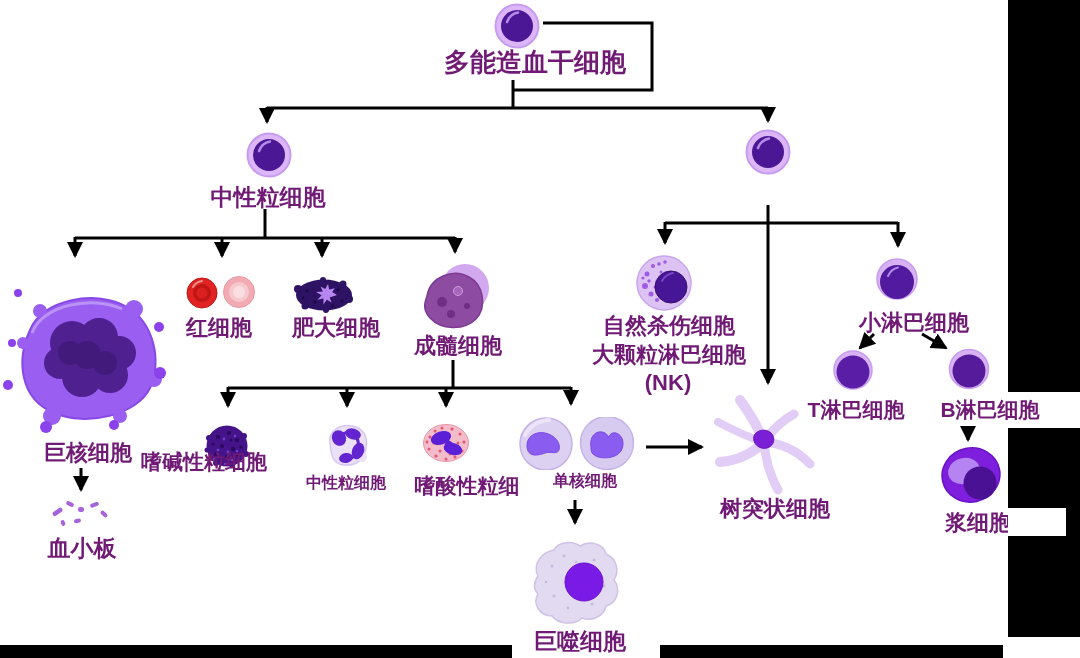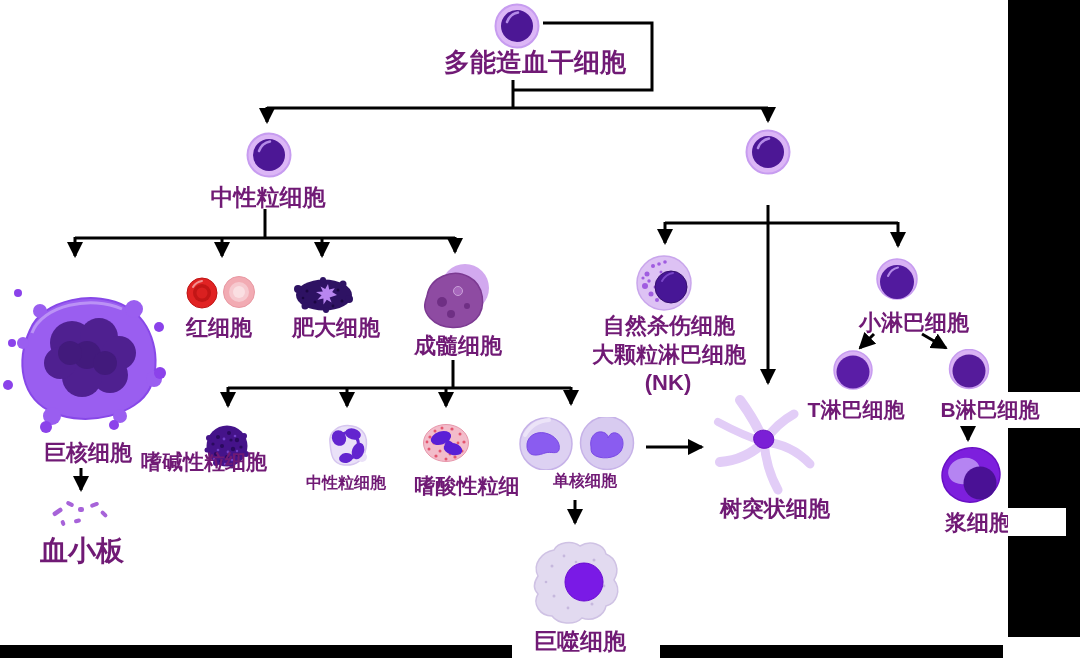--- a/index.html
+++ b/index.html
@@ -359,21 +359,21 @@
       </g>
     </svg>
   </div>
 
   <div class="lbl" style="left:535px;top:48px;font-size:26px">多能造血干细胞</div>
   <div class="lbl" style="left:268px;top:184px;font-size:23px">中性粒细胞</div>
   <div class="lbl" style="left:219px;top:315px">红细胞</div>
   <div class="lbl" style="left:336px;top:315px">肥大细胞</div>
   <div class="lbl" style="left:458px;top:333px">成髓细胞</div>
   <div class="lbl" style="left:88px;top:440px">巨核细胞</div>
-  <div class="lbl" style="left:82px;top:535px;font-size:28px">血小板</div>
+  <div class="lbl" style="left:82px;top:535px;font-size:23px">血小板</div>
   <div class="lbl" style="left:669px;top:342px">大颗粒淋巴细胞</div>
   <div class="lbl" style="left:669px;top:313px">自然杀伤细胞</div>
   <div class="lbl" style="left:668px;top:370px">(NK)</div>
   <div class="lbl" style="left:914px;top:310px">小淋巴细胞</div>
   <div class="lbl" style="left:204px;top:450px;font-size:21px">嗜碱性粒细胞</div>
   <div class="lbl" style="left:346px;top:474px;font-size:16px">中性粒细胞</div>
   <div class="lbl" style="left:467px;top:474px;font-size:21px">嗜酸性粒细</div>
   <div class="lbl" style="left:585px;top:472px;font-size:16px">单核细胞</div>
   <div class="lbl" style="left:775px;top:496px">树突状细胞</div>
   <div class="lbl" style="left:856px;top:398px;font-size:21px">T淋巴细胞</div>

